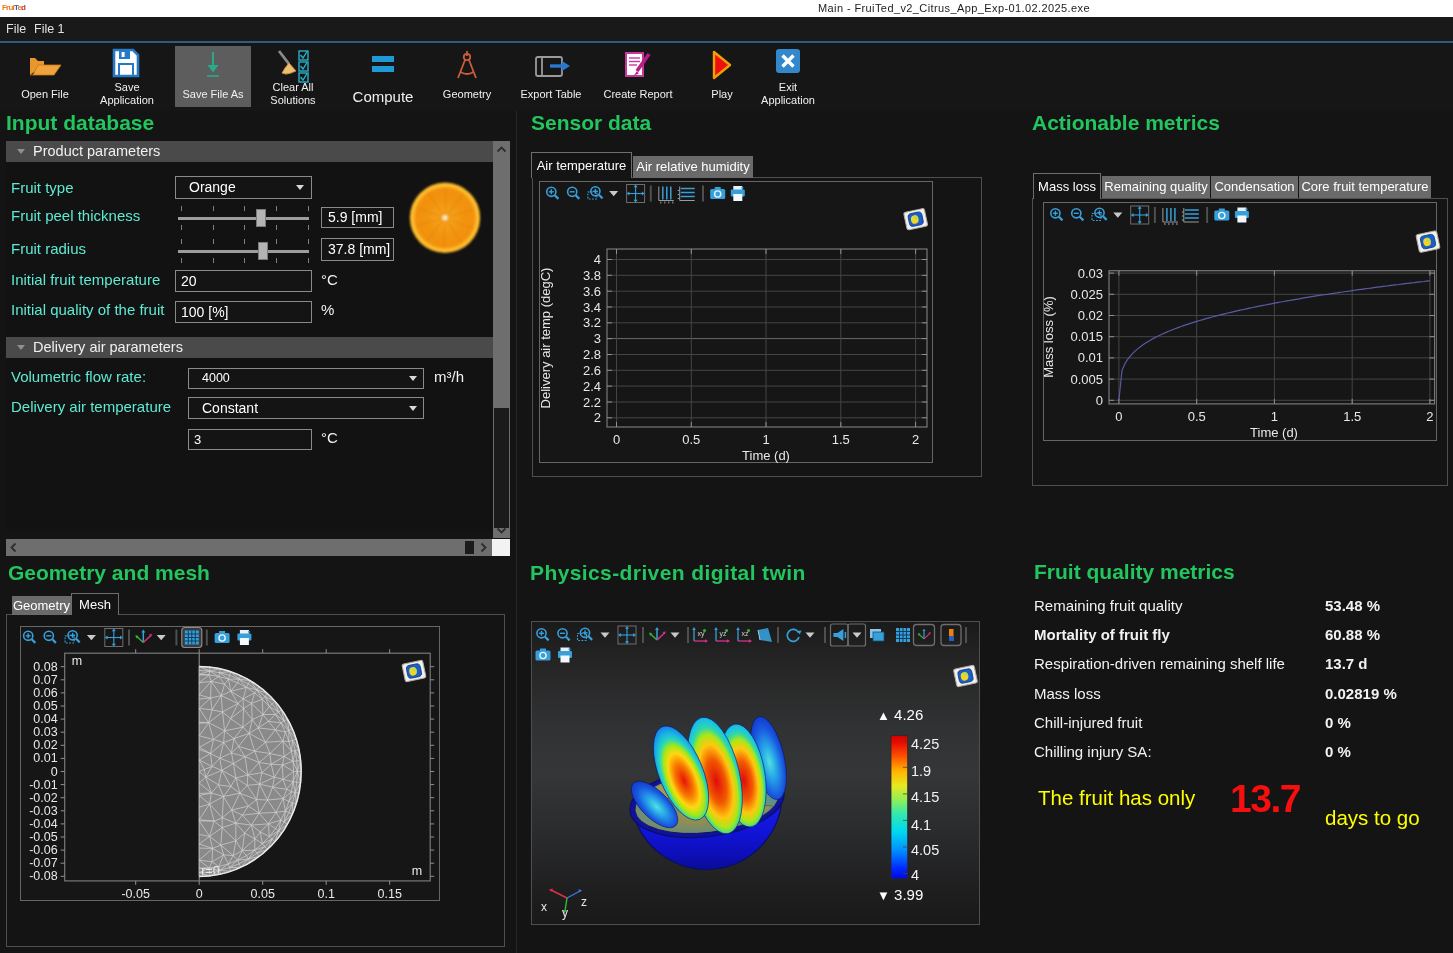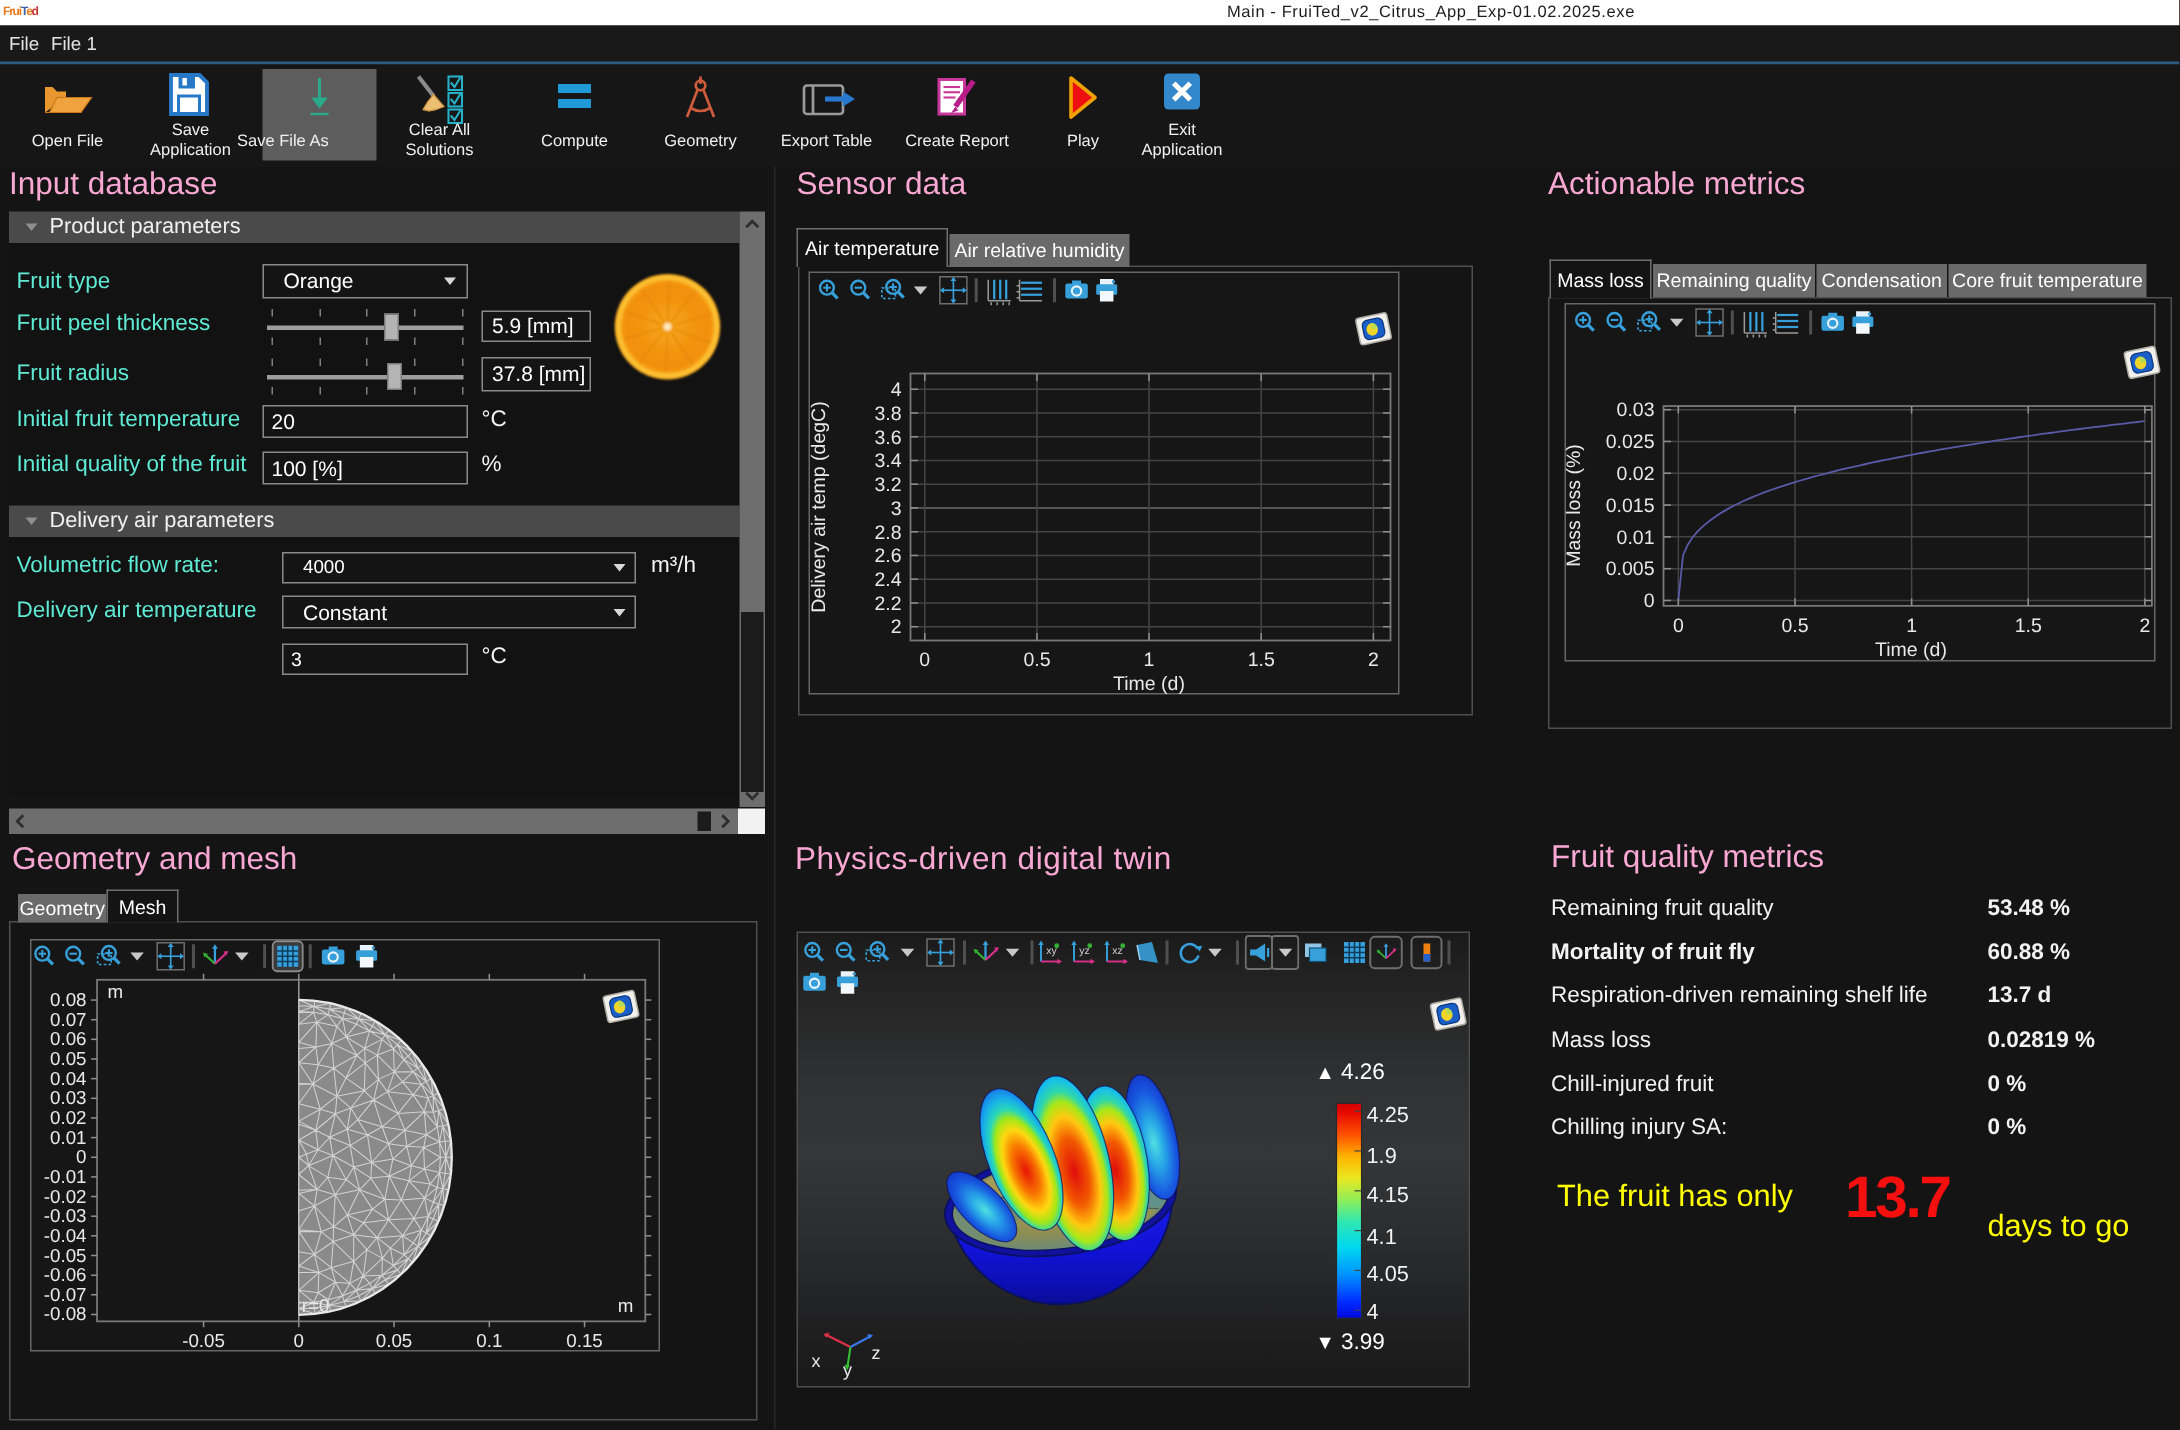--- a/index.html
+++ b/index.html
@@ -6,21 +6,21 @@
   .abs { position:absolute; }
   .titlebar { left:0; top:0; width:1453px; height:17px; background:#ffffff; }
   .title-text { left:818px; top:2px; width:270px; font-size:11px; letter-spacing:0.4px; color:#1d1d1d; text-align:center; white-space:nowrap; }
   .applogo { left:2px; top:3px; font-size:8px; font-weight:bold; letter-spacing:-0.8px; filter:blur(0.4px); }
   .menubar { left:0; top:17px; width:1453px; height:24px; background:#191919; }
   .menu-item { position:absolute; top:22px; font-size:12.5px; color:#e2e2e2; }
   .blueline { left:0; top:41px; width:1453px; height:2px; background:#2b5d82; }
   .toolbar { left:0; top:43px; width:1453px; height:68px; background:#161616; }
   .tb-hl { background:#5d5d5d; }
   .divider { left:516px; top:111px; width:1px; height:842px; background:#262626; }
-  h2.sect { position:absolute; font-size:21px; font-weight:normal; color:#f9a8d4; white-space:nowrap; letter-spacing:0px; }
+  h2.sect { position:absolute; font-size:21px; font-weight:bold; color:#22c55e; white-space:nowrap; letter-spacing:0px; }
   
   .panelhdr { position:absolute; left:6px; width:487px; height:21px; background:#4a4a4a; color:#f0f0f0; font-size:14.5px; line-height:21px; }
   .panelhdr .tri { position:absolute; left:11px; top:8px; width:0; height:0; border-left:4.5px solid transparent; border-right:4.5px solid transparent; border-top:5px solid #8f8f8f; }
   .panelhdr .ht { position:absolute; left:27px; }
   .flabel { position:absolute; left:11px; font-size:15px; color:#5eead4; white-space:nowrap; }
   .funit { position:absolute; font-size:15px; color:#f2f2f2; }
   .fbox { position:absolute; background:#141414; border:1px solid #8a8a8a; color:#ffffff; font-size:14px; }
   .combo-arrow { position:absolute; width:0; height:0; border-left:4.5px solid transparent; border-right:4.5px solid transparent; border-top:5px solid #d8d8d8; }
   .slider-track { position:absolute; height:3px; background:#9d9d9d; }
   .slider-handle { position:absolute; width:10px; height:18px; background:#b4b4b4; border:1px solid #7a7a7a; }
@@ -112,23 +112,23 @@
     <g transform="translate(721,65)">
       <path d="M-7 -13L9 0L-7 13Z" fill="#ee1010" stroke="#f0a000" stroke-width="2.4" stroke-linejoin="round"></path>
     </g>
     <g transform="translate(788,61)">
       <rect x="-12" y="-12" width="24" height="24" rx="3" fill="#3388cc"></rect>
       <path d="M-5.5 -5.5L5.5 5.5M5.5 -5.5L-5.5 5.5" stroke="#ffffff" stroke-width="3.4"></path>
     </g>
   </svg>
 <div class="abs lbl2" style="left:-10px; top:88px; width:110px; text-align:center; font-size:11px; color:#f0f0f0;">Open File</div>
 <div class="abs lbl2" style="left:72px; top:81px; width:110px; text-align:center; font-size:11px; color:#f0f0f0; line-height:13px;">Save<br>Application</div>
-<div class="abs lbl2" style="left:158px; top:88px; width:110px; font-size:11px; color:#f0f0f0;">Save File As</div>
+<div class="abs lbl2" style="left:158px; top:88px; width:110px; text-align:center; font-size:11px; color:#f0f0f0;">Save File As</div>
 <div class="abs lbl2" style="left:238px; top:81px; width:110px; text-align:center; font-size:11px; color:#f0f0f0; line-height:13px;">Clear All<br>Solutions</div>
-<div class="abs lbl2" style="left:328px; top:88px; width:110px; text-align:center; font-size:11px; color:#f0f0f0;">Compute</div>
+<div class="abs lbl2" style="left:328px; top:88px; width:110px; text-align:center; font-size:15px; color:#f0f0f0;">Compute</div>
 <div class="abs lbl2" style="left:412px; top:88px; width:110px; text-align:center; font-size:11px; color:#f0f0f0;">Geometry</div>
 <div class="abs lbl2" style="left:496px; top:88px; width:110px; text-align:center; font-size:11px; color:#f0f0f0;">Export Table</div>
 <div class="abs lbl2" style="left:583px; top:88px; width:110px; text-align:center; font-size:11px; color:#f0f0f0;">Create Report</div>
 <div class="abs lbl2" style="left:667px; top:88px; width:110px; text-align:center; font-size:11px; color:#f0f0f0;">Play</div>
 <div class="abs lbl2" style="left:733px; top:81px; width:110px; text-align:center; font-size:11px; color:#f0f0f0; line-height:13px;">Exit<br>Application</div>
 <div class="abs divider"></div>
 
 <h2 class="sect" style="left:6px; top:111px;">Input database</h2>
 <div class="abs" style="left:6px; top:141px; width:487px; height:390px; background:#121212;"></div>
 <div class="panelhdr" style="top:141px;">

